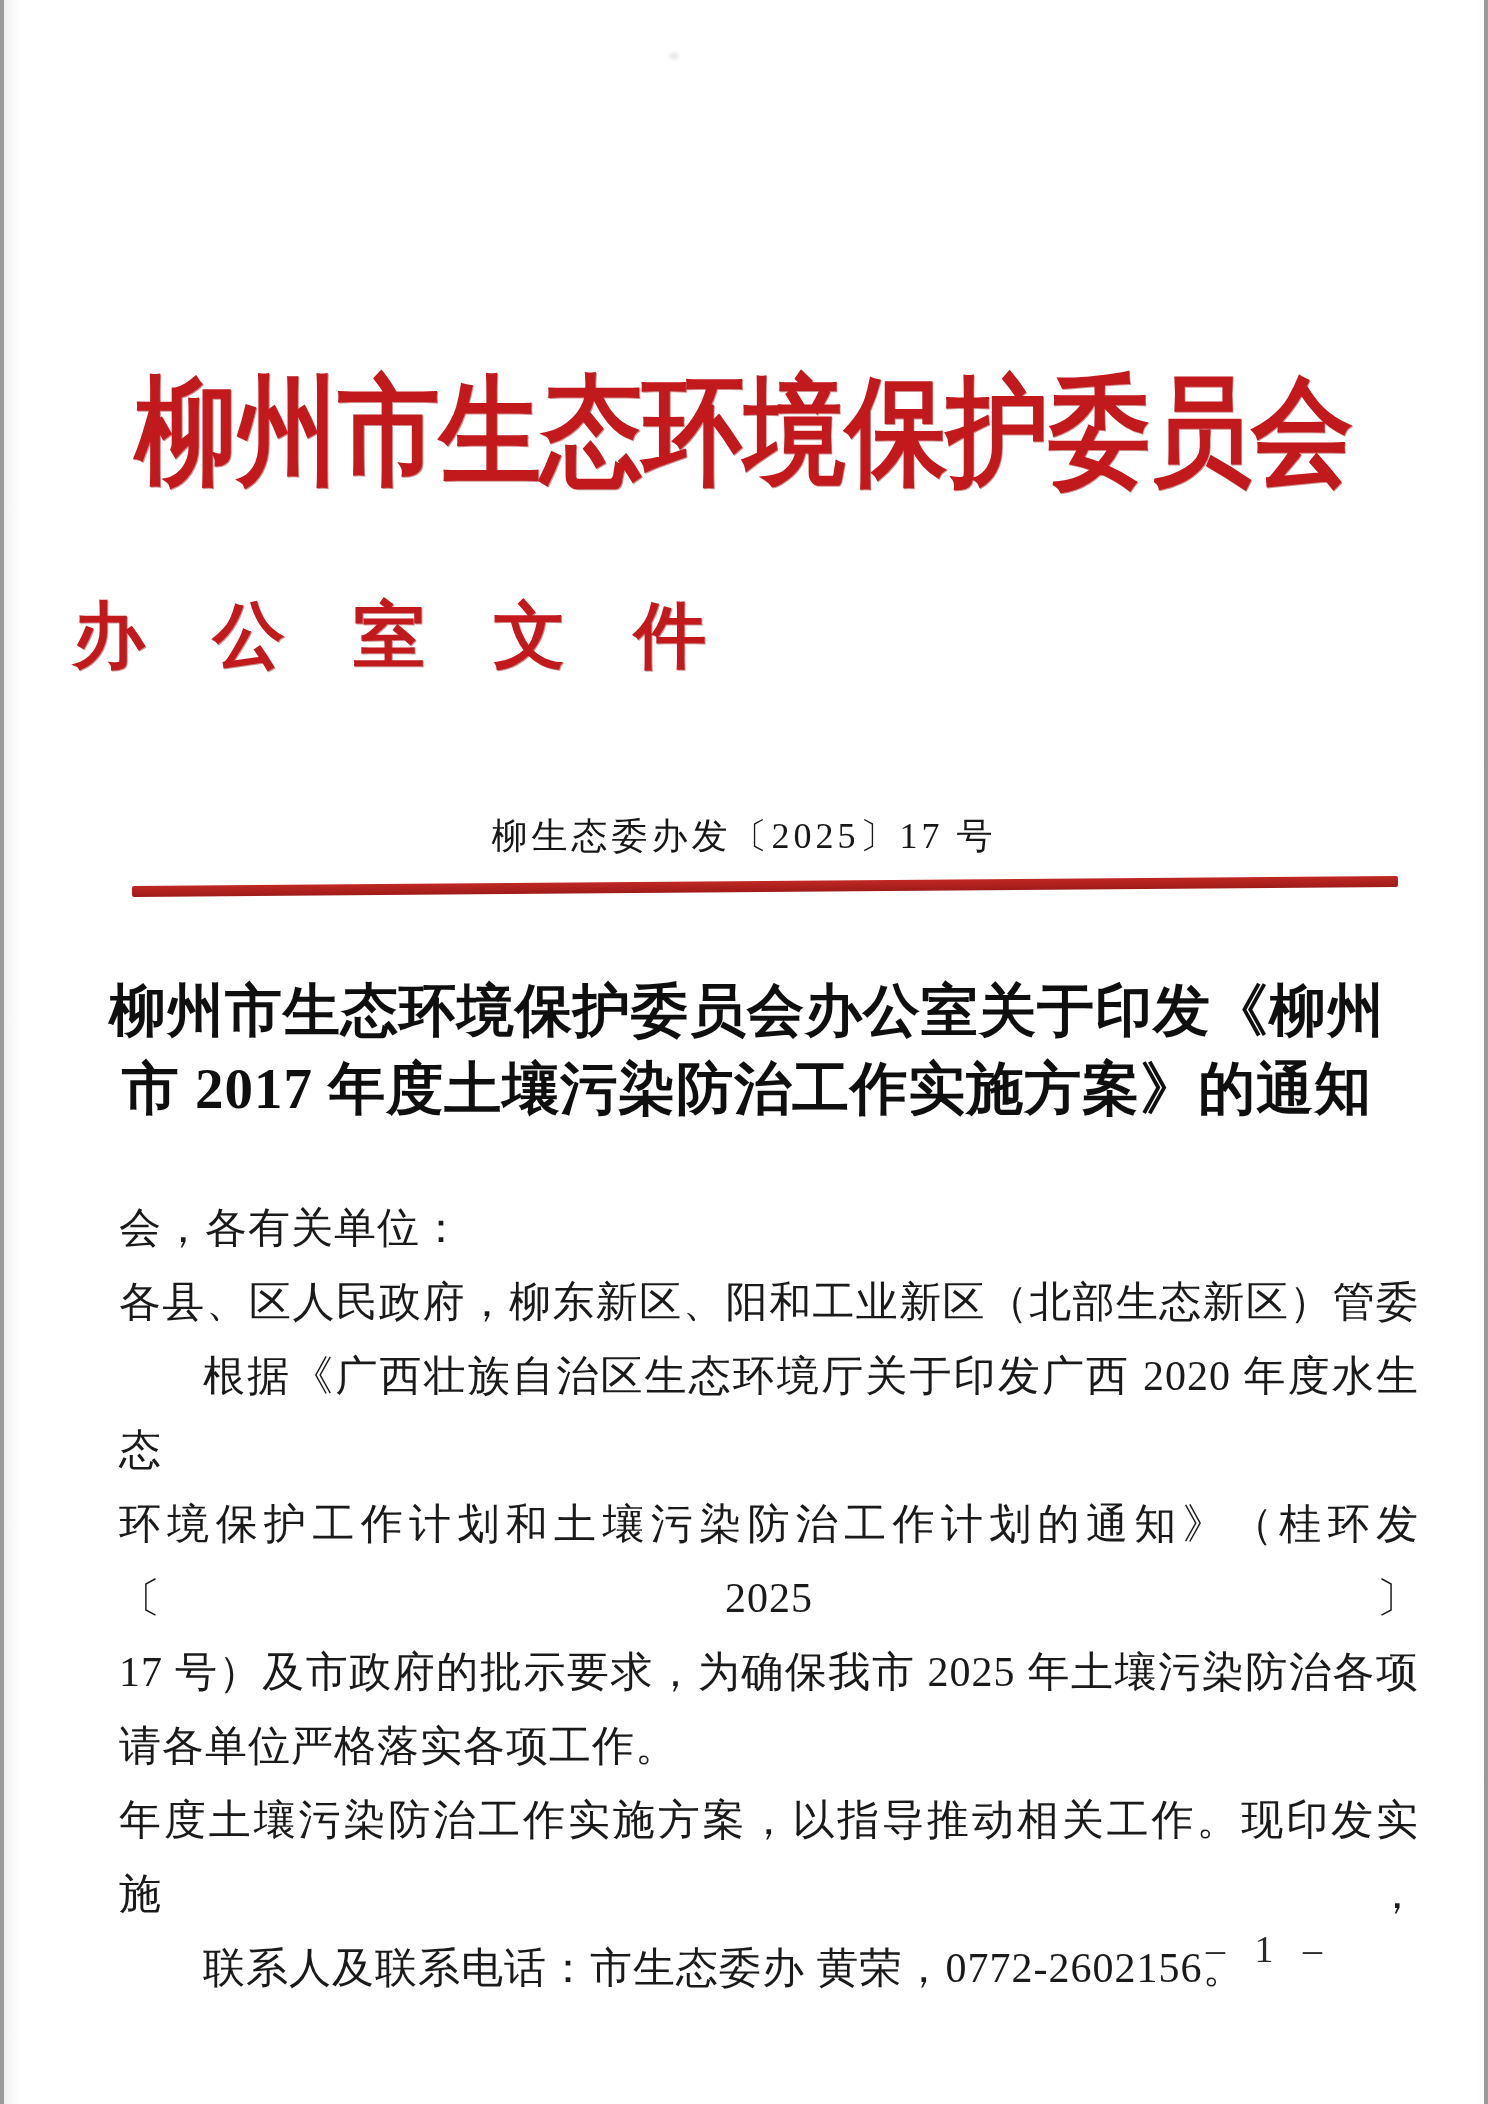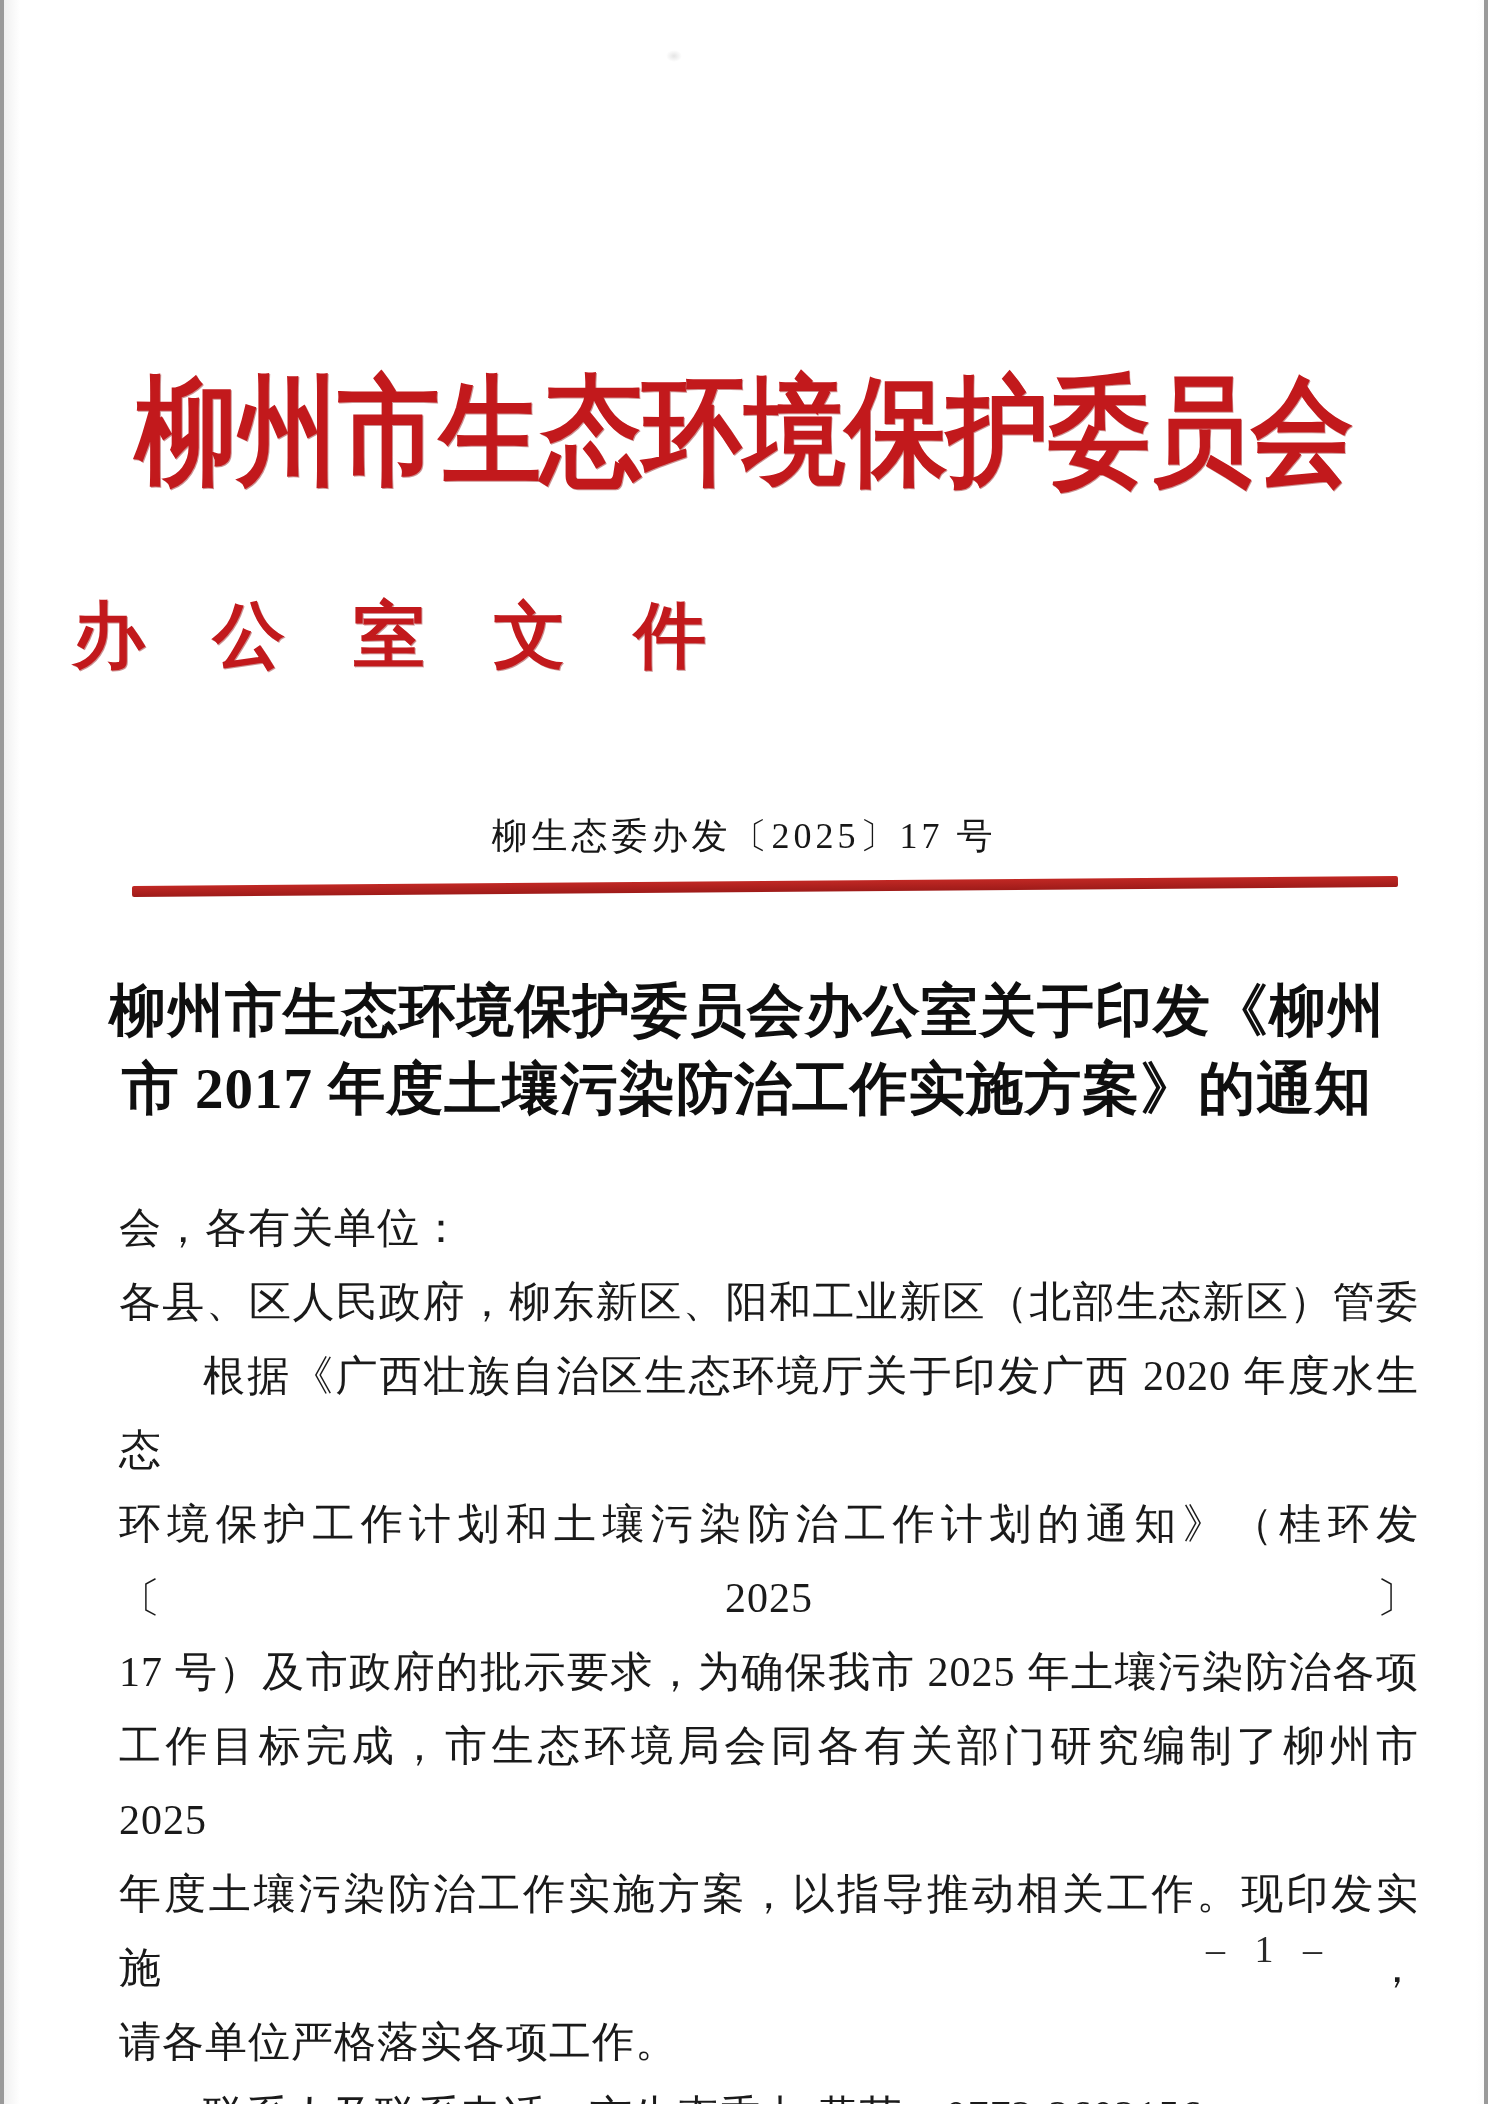--- a/index.html
+++ b/index.html
@@ -102,21 +102,20 @@
     <div>柳州市生态环境保护委员会办公室关于印发《柳州</div>
     <div>市 2017 年度土壤污染防治工作实施方案》的通知</div>
   </div>
 
   <div class="body-text">
     <div class="bl">会，各有关单位：</div>
     <div class="bl fill">各县、区人民政府，柳东新区、阳和工业新区（北部生态新区）管委</div>
     <div class="bl fill indent">根据《广西壮族自治区生态环境厅关于印发广西 2020 年度水生态</div>
     <div class="bl fill">环境保护工作计划和土壤污染防治工作计划的通知》（桂环发〔2025〕</div>
     <div class="bl fill">17 号）及市政府的批示要求，为确保我市 2025 年土壤污染防治各项</div>
-    <div class="bl fill">工作目标完成，市生态环境局会同各有关部门研究编制了柳州市 2025</div>
+    <div class="bl">请各单位严格落实各项工作。</div>
     <div class="bl fill">年度土壤污染防治工作实施方案，以指导推动相关工作。现印发实施，</div>
-    <div class="bl">请各单位严格落实各项工作。</div>
     <div class="bl indent">联系人及联系电话：市生态委办 黄荣，0772-2602156。</div>
   </div>
 
   <div class="page-number">– 1 –</div>
 
 </div>
 
 </body></html>

